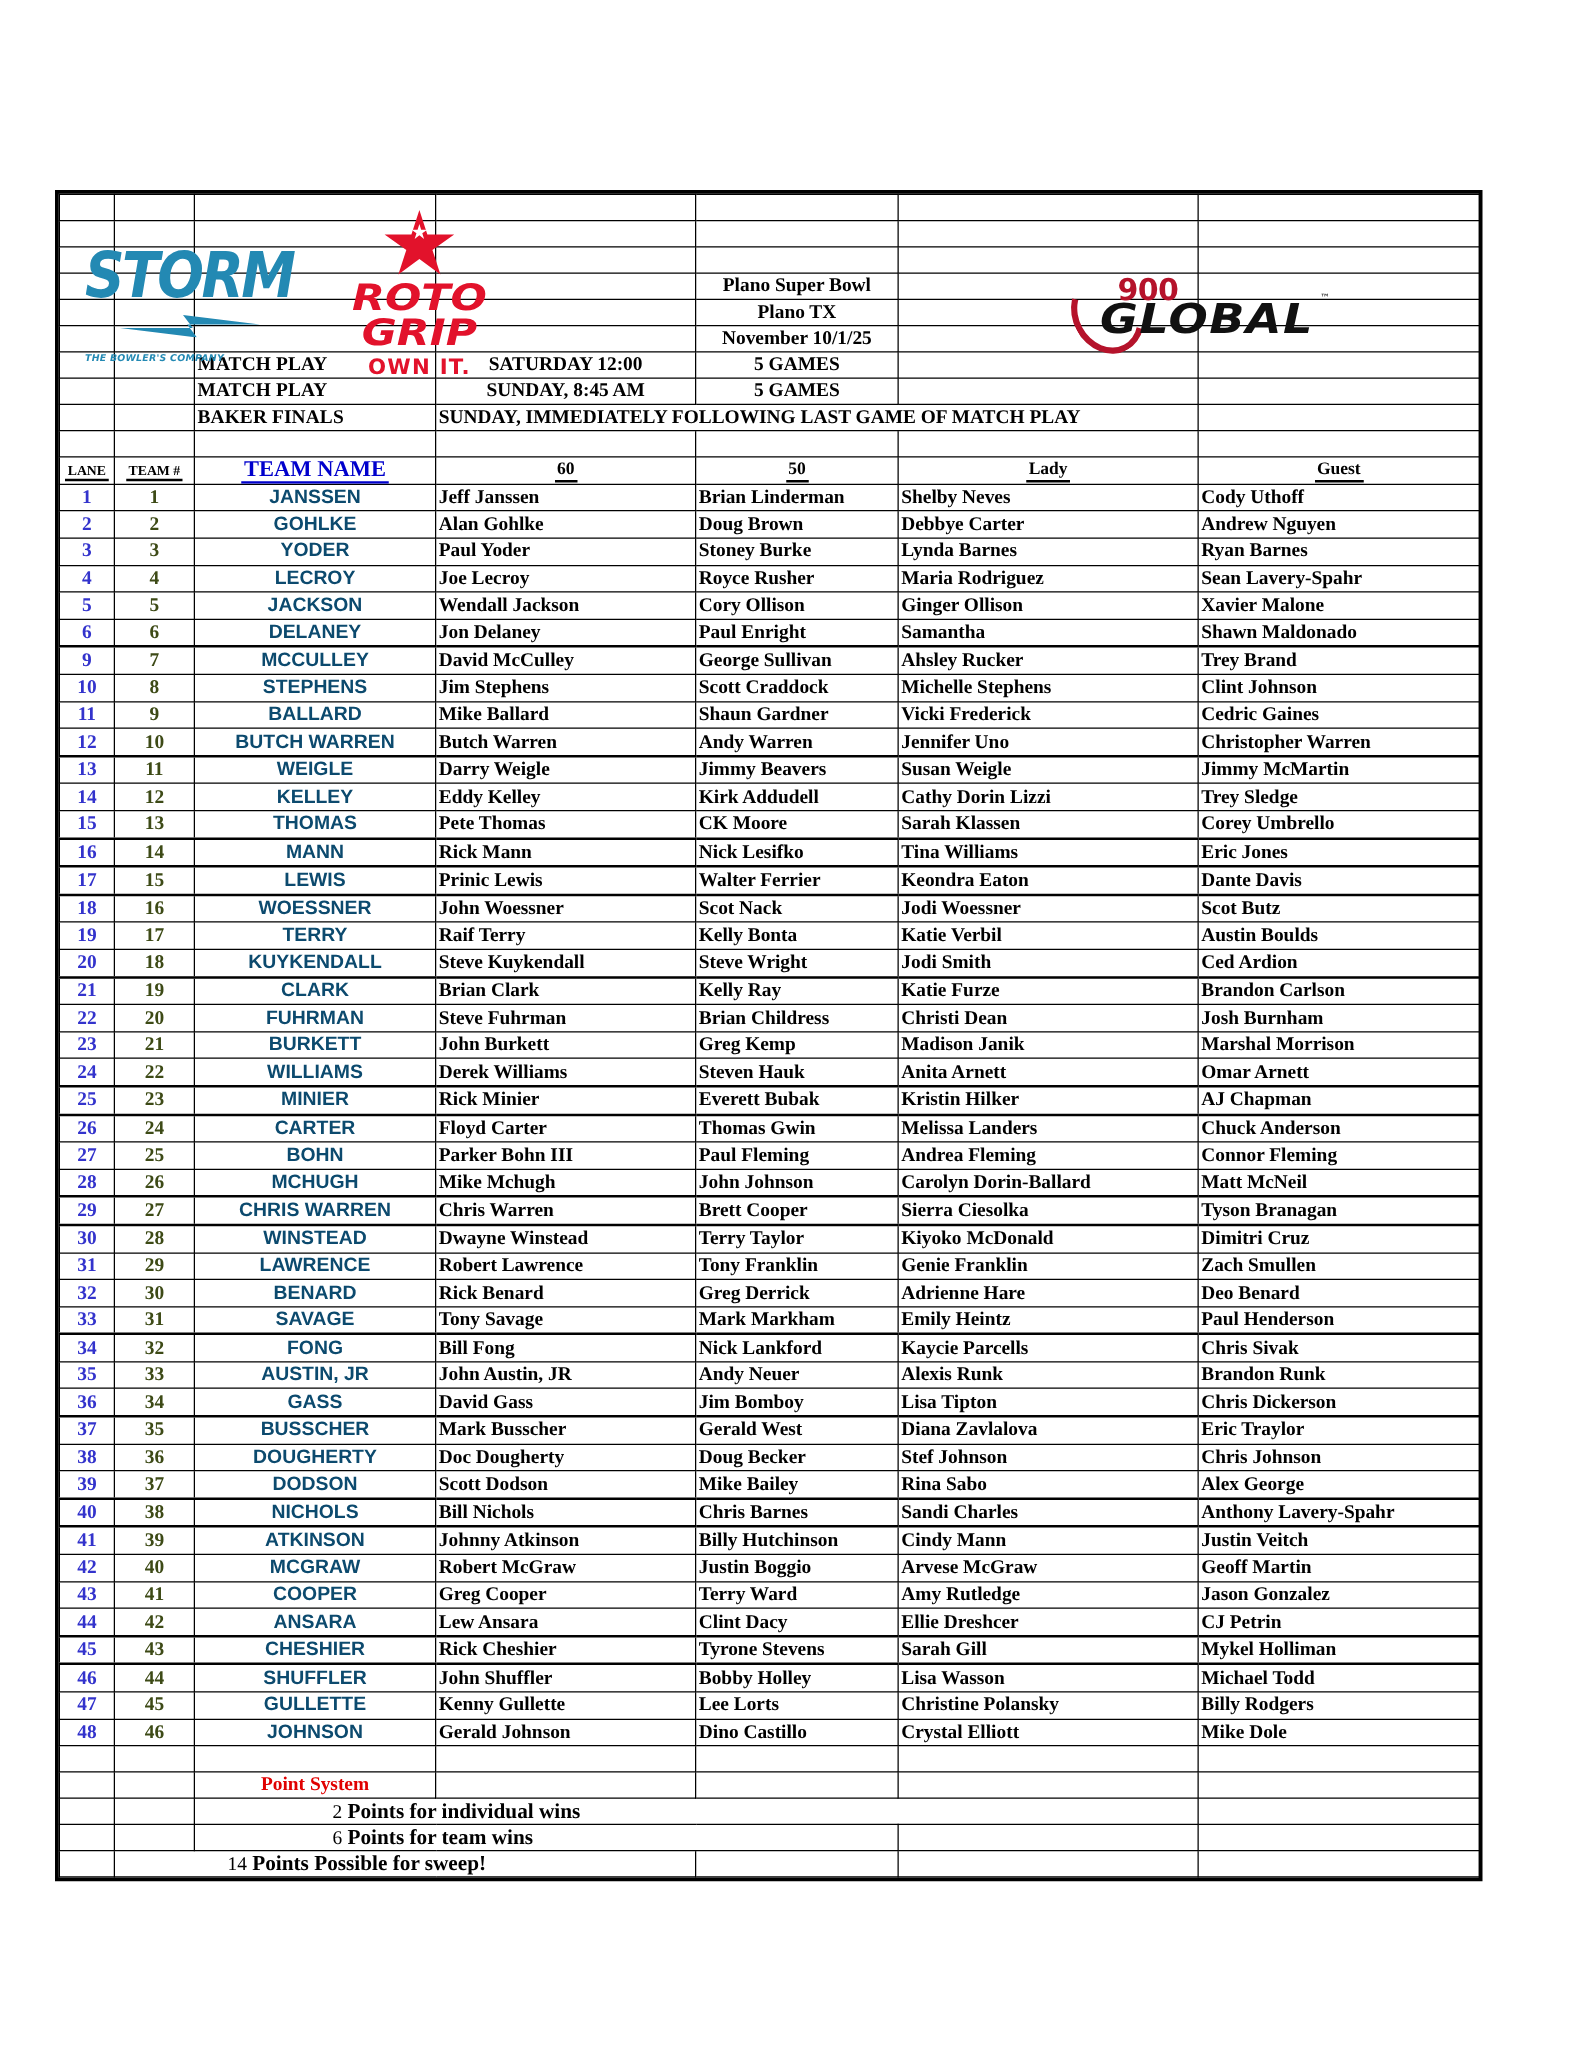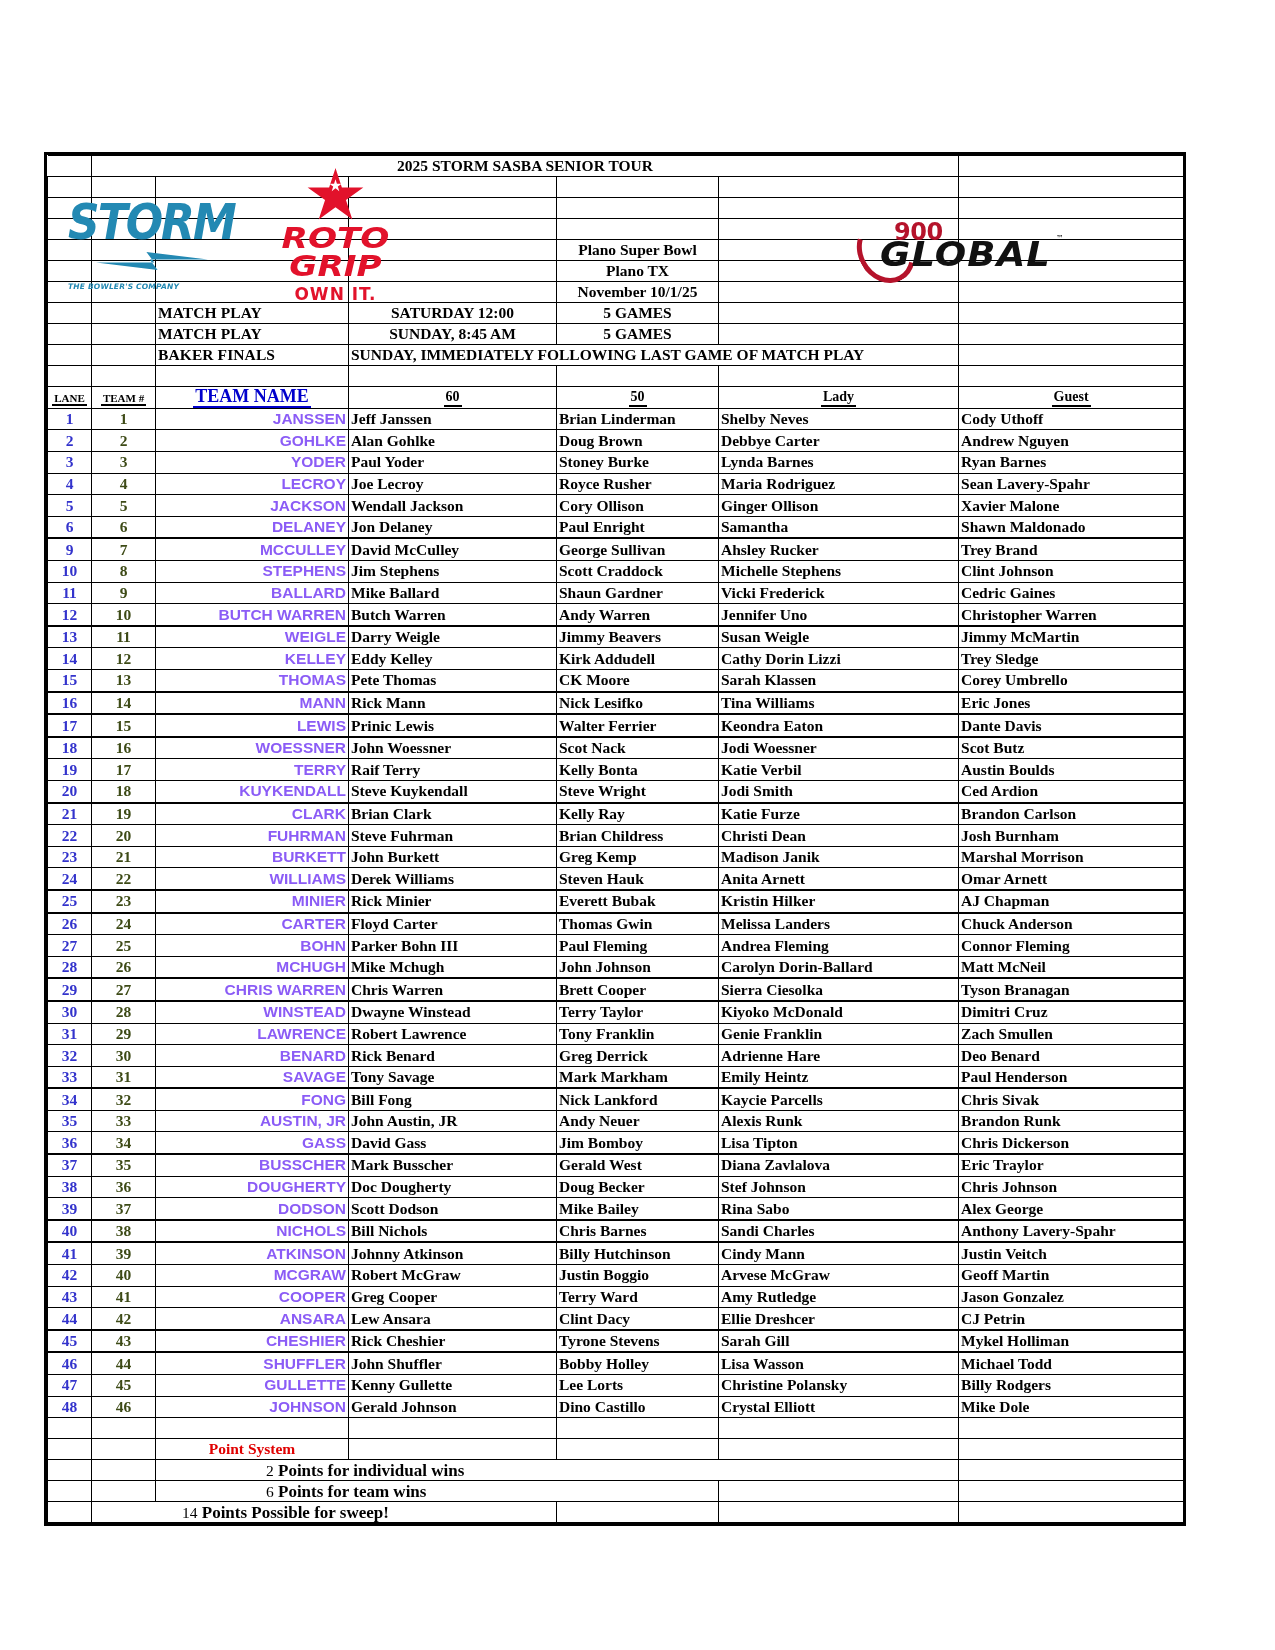--- a/index.html
+++ b/index.html
@@ -127,22 +127,22 @@
     font-weight: bold;
     font-size: 14px;
   }
   td.teamnum {
     text-align: center;
     color: #3d4a16;
     font-weight: bold;
     font-size: 14px;
   }
   td.teamname {
-    text-align: right;
-    color: #8b5cf6;
+    text-align: center;
+    color: #0c4a6e;
     font-weight: bold;
     font-size: 16px;
     font-family: "Liberation Sans", "DejaVu Sans", sans-serif;
   }
   td.player {
     font-weight: bold;
     font-size: 16.5px;
     padding-left: 5px;
   }
 
@@ -298,25 +298,20 @@
     <colgroup>
       <col class="c-lane">
         <col class="c-team">
         <col class="c-name">
       <col class="c-60">
         <col class="c-50">
         <col class="c-lady">
         <col class="c-guest">
     </colgroup>
     <tbody id="tbody">
-        <tr class="title-row">
-          <td class="tl" style="border-right:none"></td>
-          <td colspan="5">2025 STORM SASBA SENIOR TOUR</td>
-          <td style="border-left:none"></td>
-        </tr>
         <tr class="logo-row">
           <td></td>
           <td></td>
           <td></td>
           <td></td>
           <td></td>
           <td></td>
           <td></td>
         </tr>
         <tr class="logo-row">

